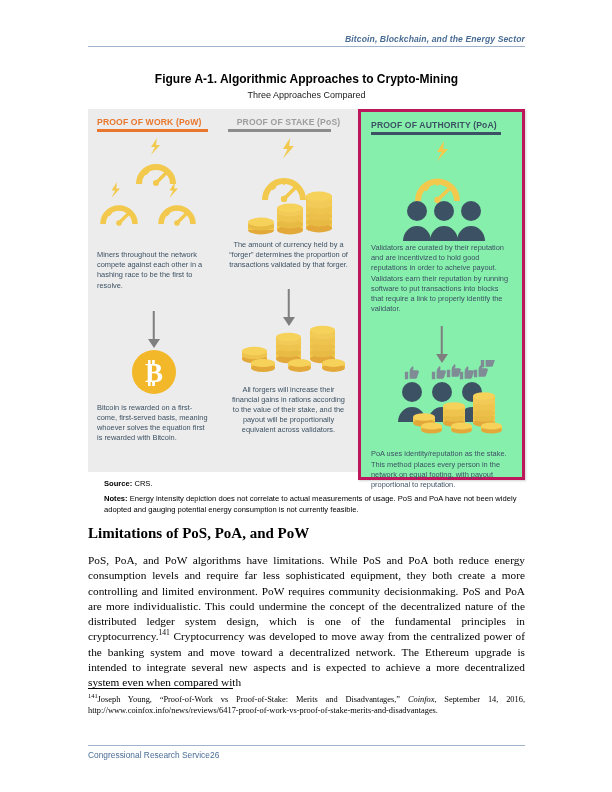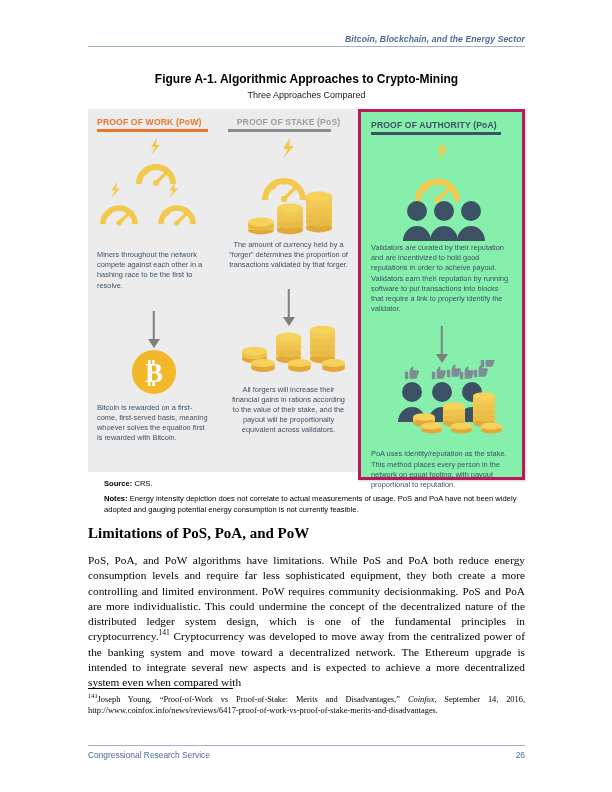--- a/index.html
+++ b/index.html
@@ -74,21 +74,21 @@
       background:#000;}
   .footnote{position:absolute;left:88px;top:694px;width:437px;
       font-size:8.4px;line-height:11.4px;text-align:justify;
       text-align-last:left;}
   .footnote sup{font-size:6.4px;vertical-align:super;line-height:0;}
   .footnote i{font-style:italic;}
 
   
   .footer{position:absolute;left:88px;top:745px;width:437px;}
   .footer .ft-rule{height:1px;background:#9fb3cc;}
-  .footer .ft-row{display:flex;justify-content:space-between;
+  .footer .ft-row{display:flex;
       font-family:"Liberation Sans",sans-serif;font-size:8.4px;
       color:#4a6d96;padding-top:4px;}
 </style>
 </head>
 <body>
 
 <div class="page-header">
   <div class="hdr-text">Bitcoin, Blockchain, and the Energy Sector</div>
   <div class="hdr-rule"></div>
 </div>

